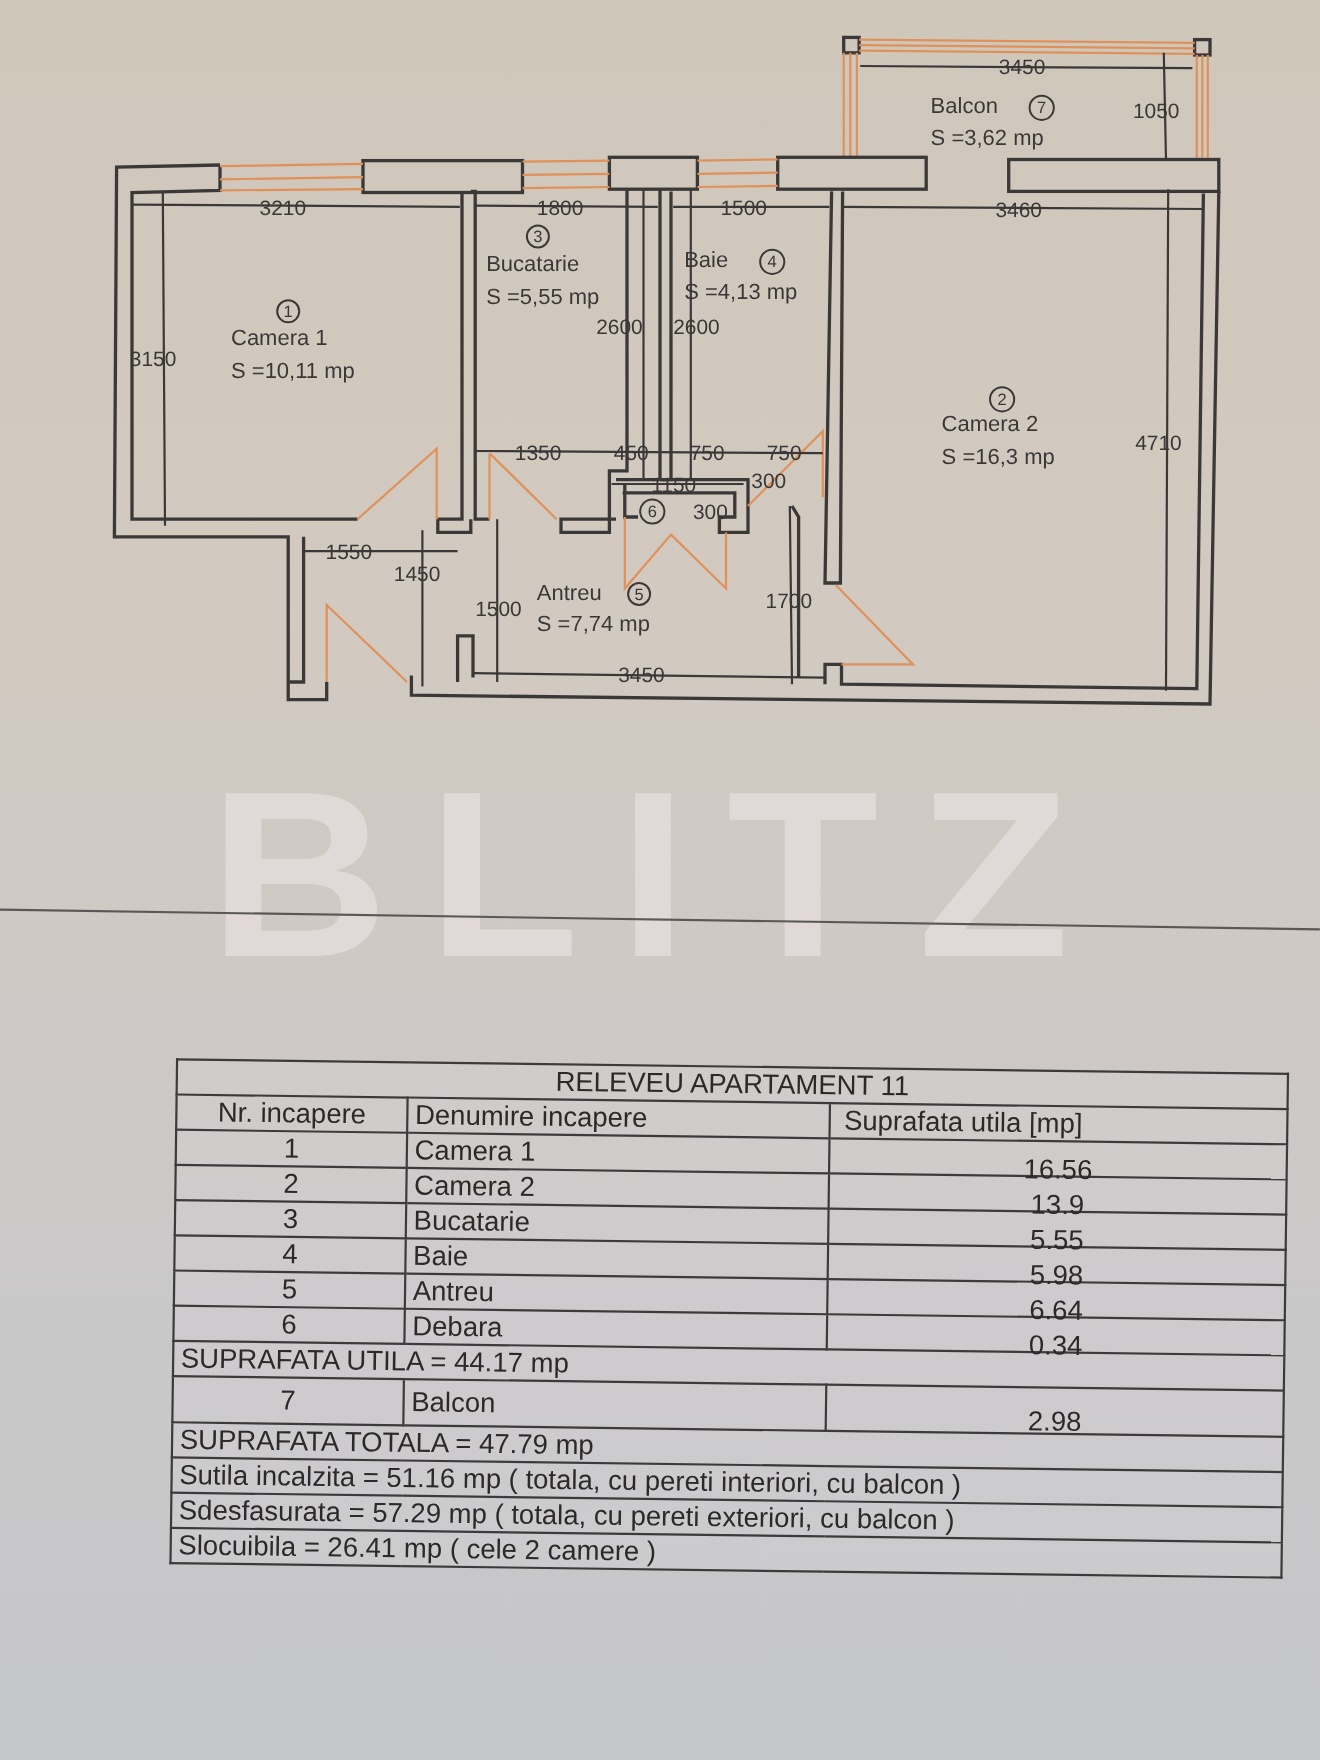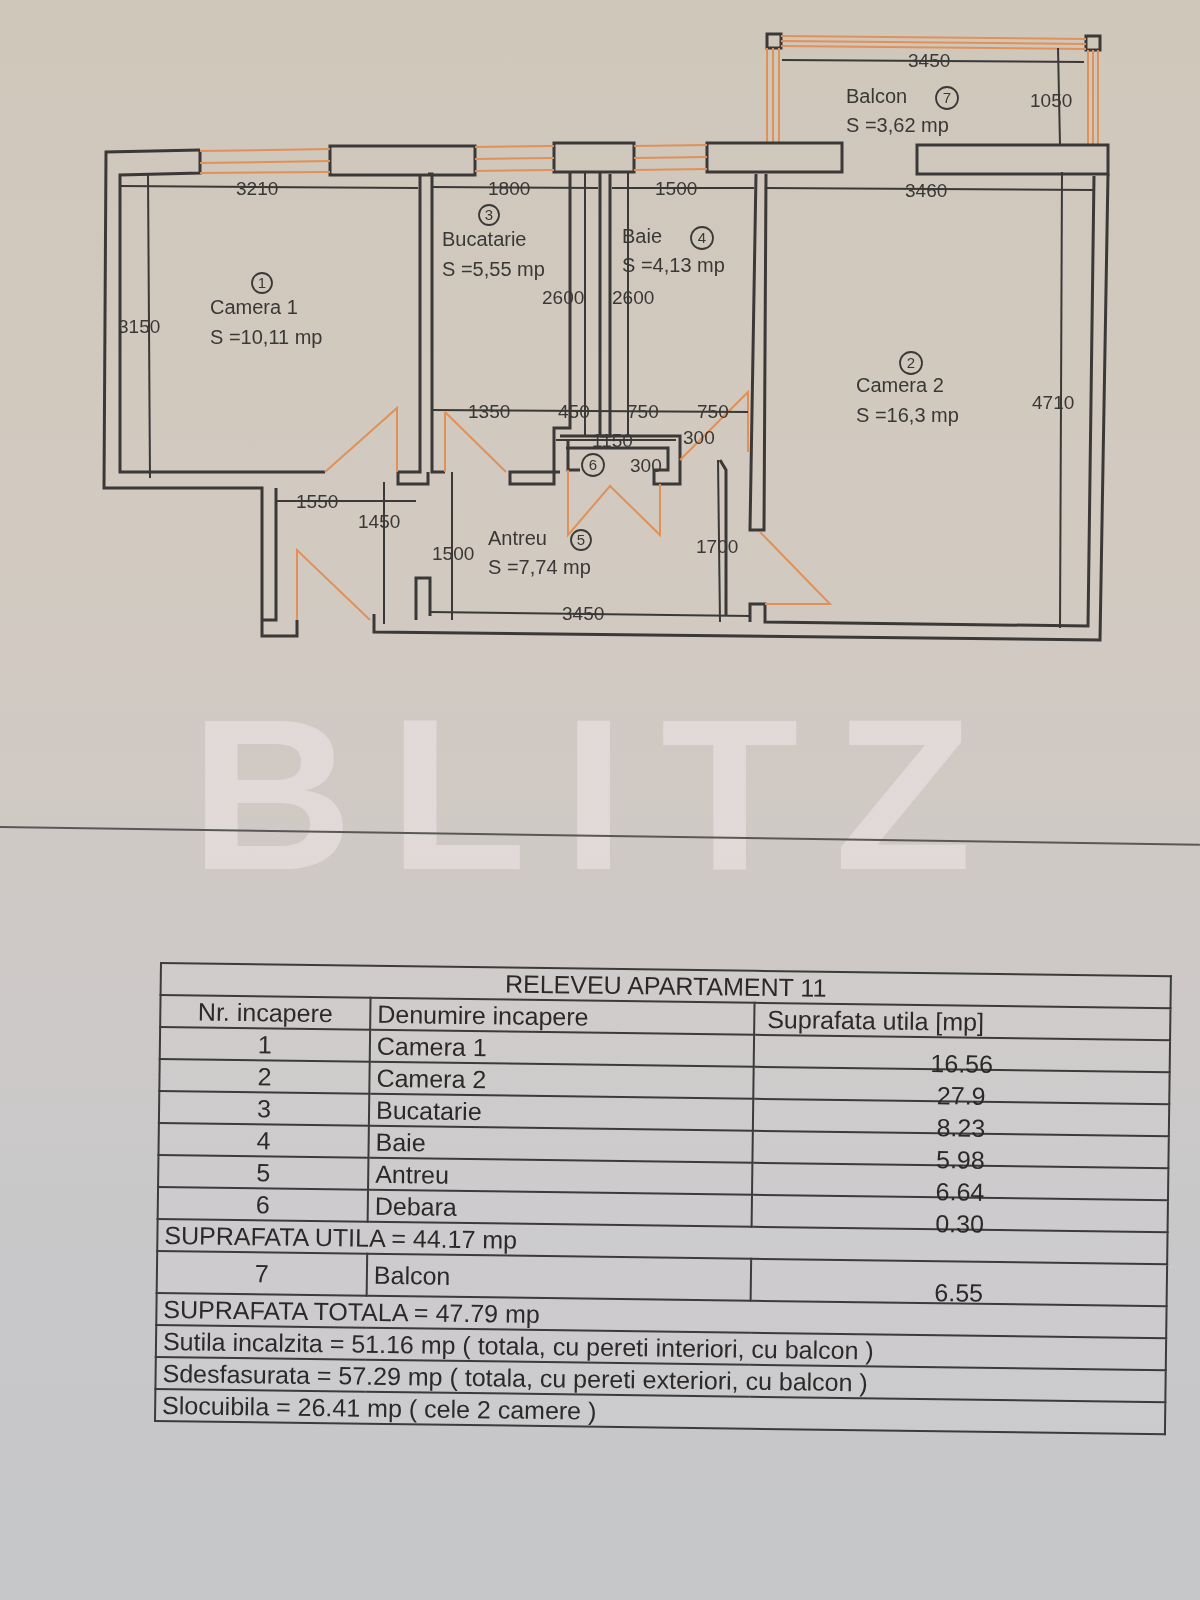--- a/index.html
+++ b/index.html
@@ -230,51 +230,51 @@
     </tbody>
       <tbody id="room-rows">
         <tr>
           <td class="c-nr">1</td>
           <td class="c-name">Camera 1</td>
           <td class="c-val"><span>16.56</span></td>
         </tr>
         <tr>
           <td class="c-nr">2</td>
           <td class="c-name">Camera 2</td>
-          <td class="c-val"><span>27.9</span></td>
+          <td class="c-val"><span>13.9</span></td>
         </tr>
         <tr>
           <td class="c-nr">3</td>
           <td class="c-name">Bucatarie</td>
-          <td class="c-val"><span>8.23</span></td>
+          <td class="c-val"><span>5.55</span></td>
         </tr>
         <tr>
           <td class="c-nr">4</td>
           <td class="c-name">Baie</td>
           <td class="c-val"><span>5.98</span></td>
         </tr>
         <tr>
           <td class="c-nr">5</td>
           <td class="c-name">Antreu</td>
           <td class="c-val"><span>6.64</span></td>
         </tr>
         <tr>
           <td class="c-nr">6</td>
           <td class="c-name">Debara</td>
-          <td class="c-val"><span>0.30</span></td>
+          <td class="c-val"><span>0.34</span></td>
         </tr>
       </tbody>
     <tbody>
         <tr class="summary">
       <td colspan="3">SUPRAFATA UTILA = 44.17 mp</td>
     </tr>
     <tr style="height:42px">
       <td class="c-nr">7</td>
       <td class="c-name">Balcon</td>
-      <td class="c-val"><span>6.55</span></td>
+      <td class="c-val"><span>2.98</span></td>
     </tr>
     <tr class="summary">
       <td colspan="3">SUPRAFATA TOTALA = 47.79 mp</td>
     </tr>
     <tr class="summary">
       <td colspan="3">Sutila incalzita = 51.16 mp ( totala, cu pereti interiori, cu balcon )</td>
     </tr>
     <tr class="summary">
       <td colspan="3">Sdesfasurata = 57.29 mp ( totala, cu pereti exteriori, cu balcon )</td>
     </tr>

